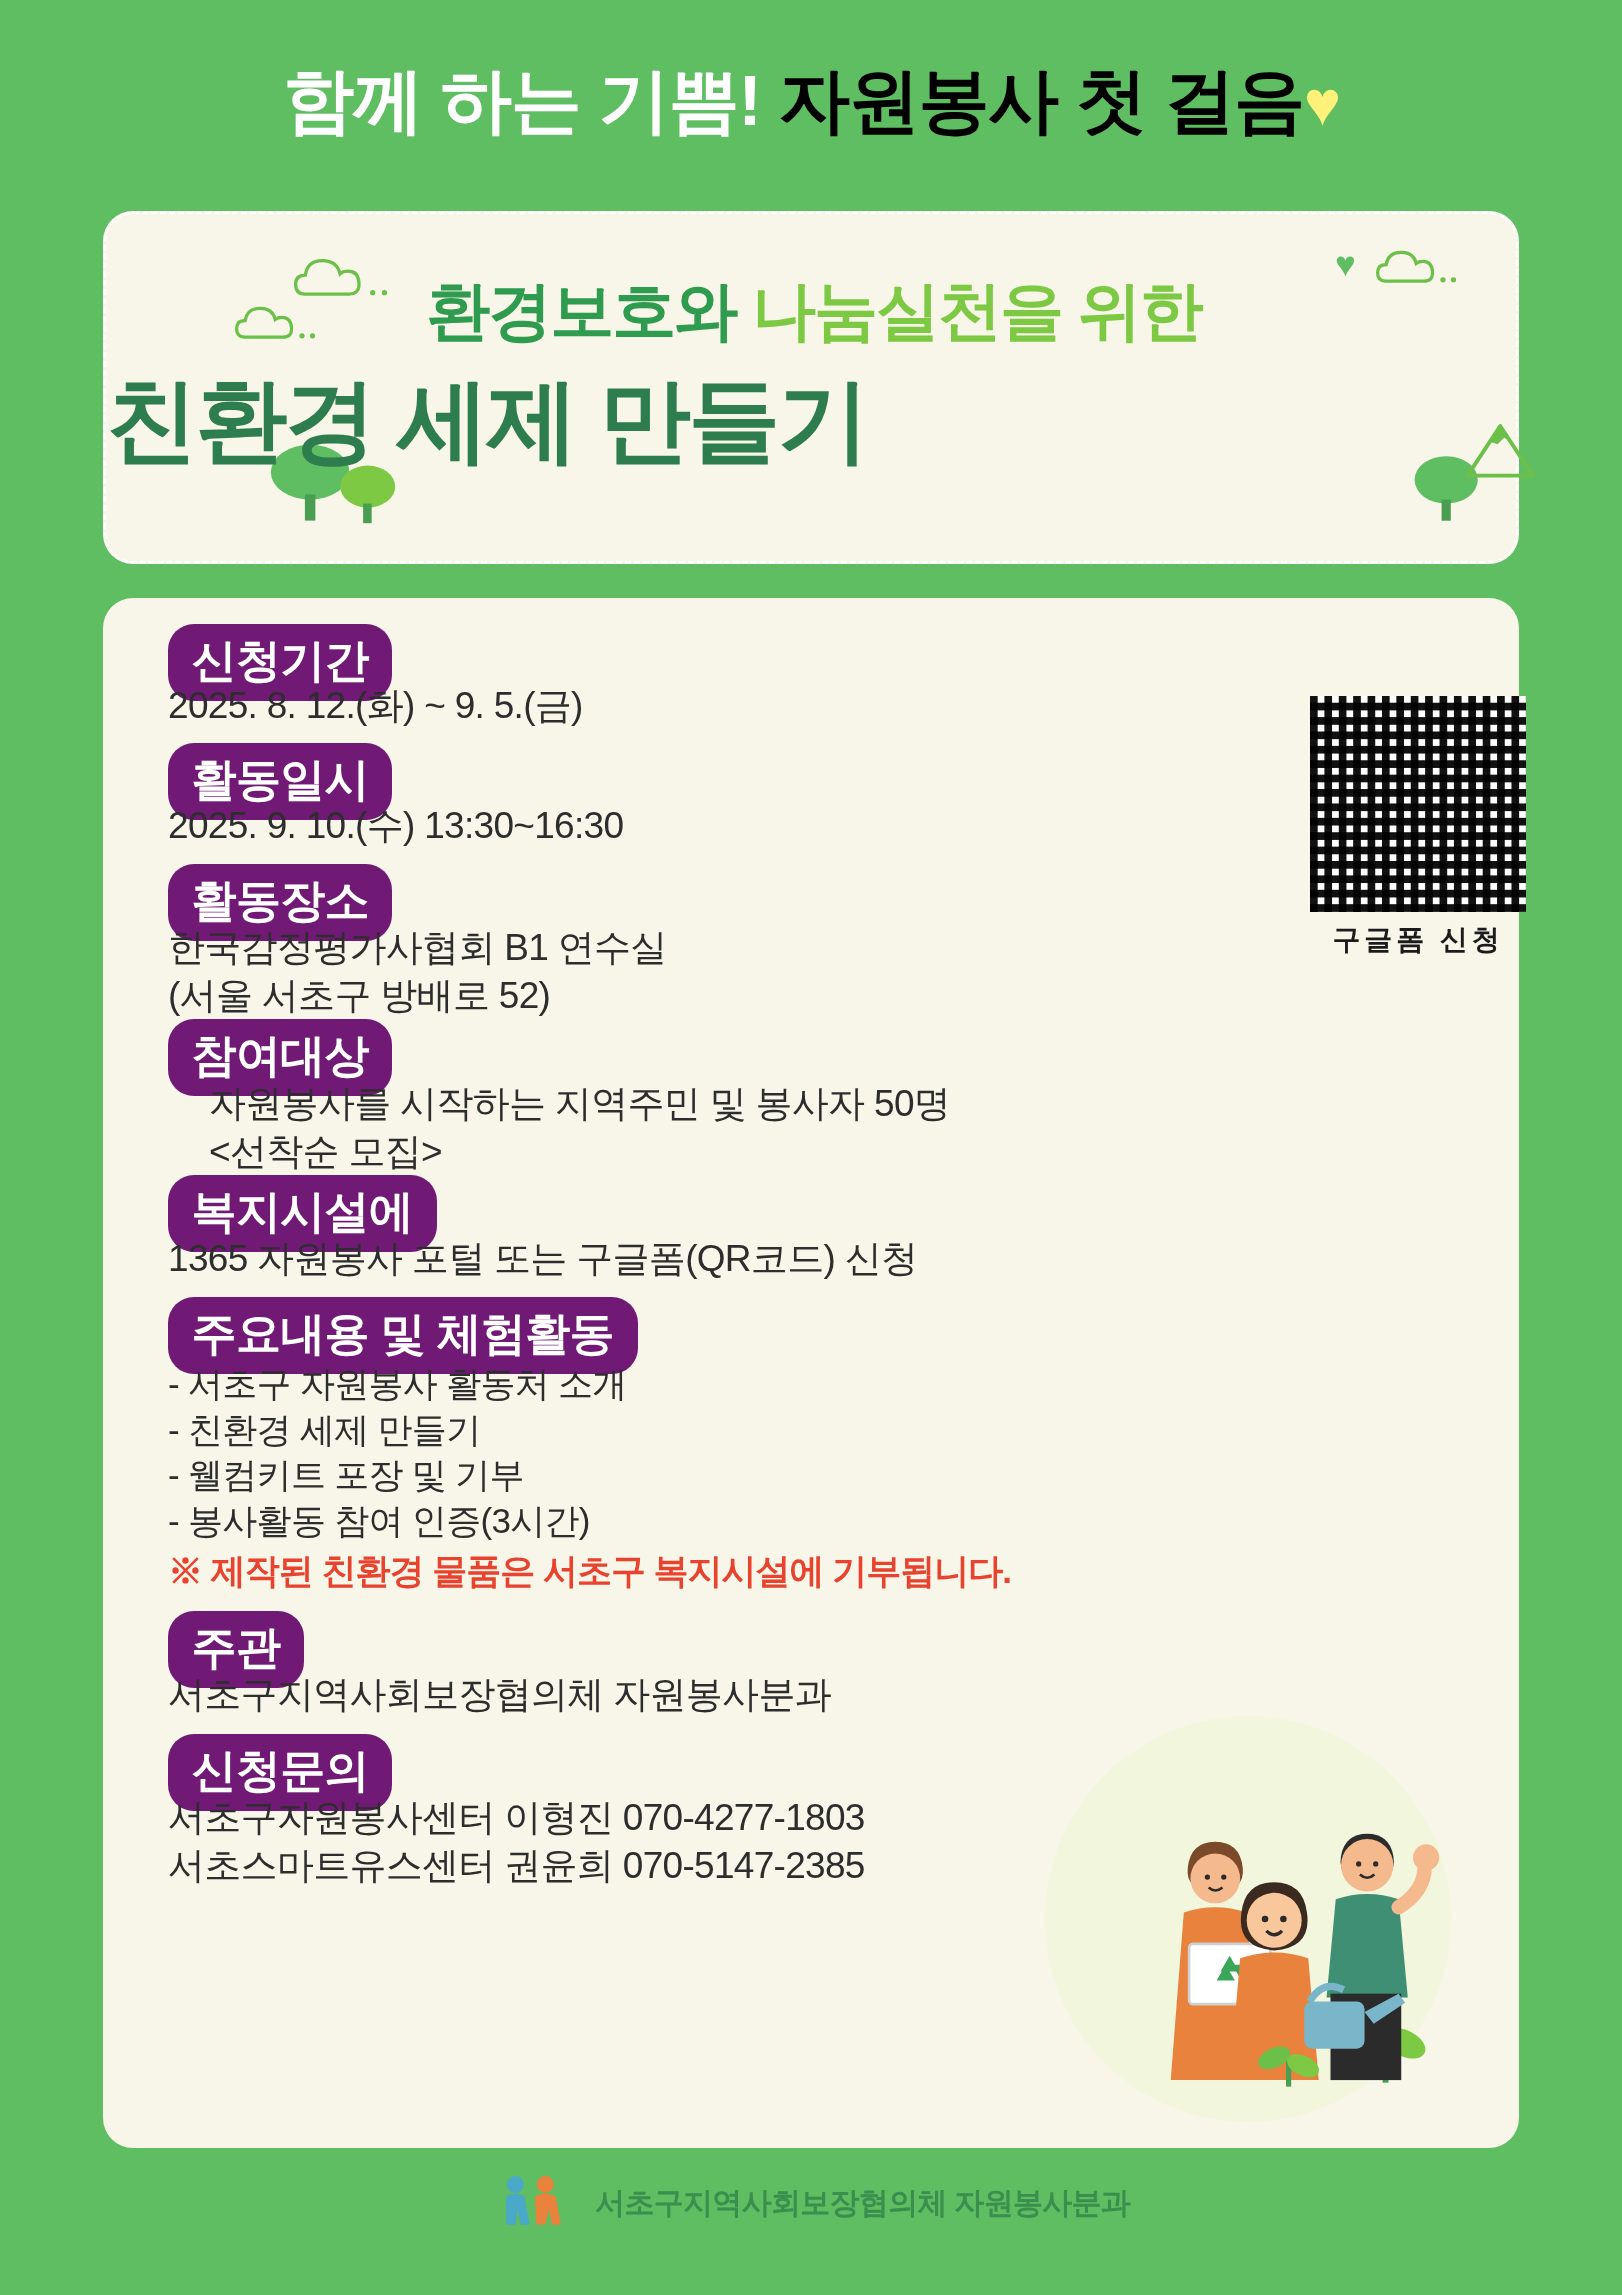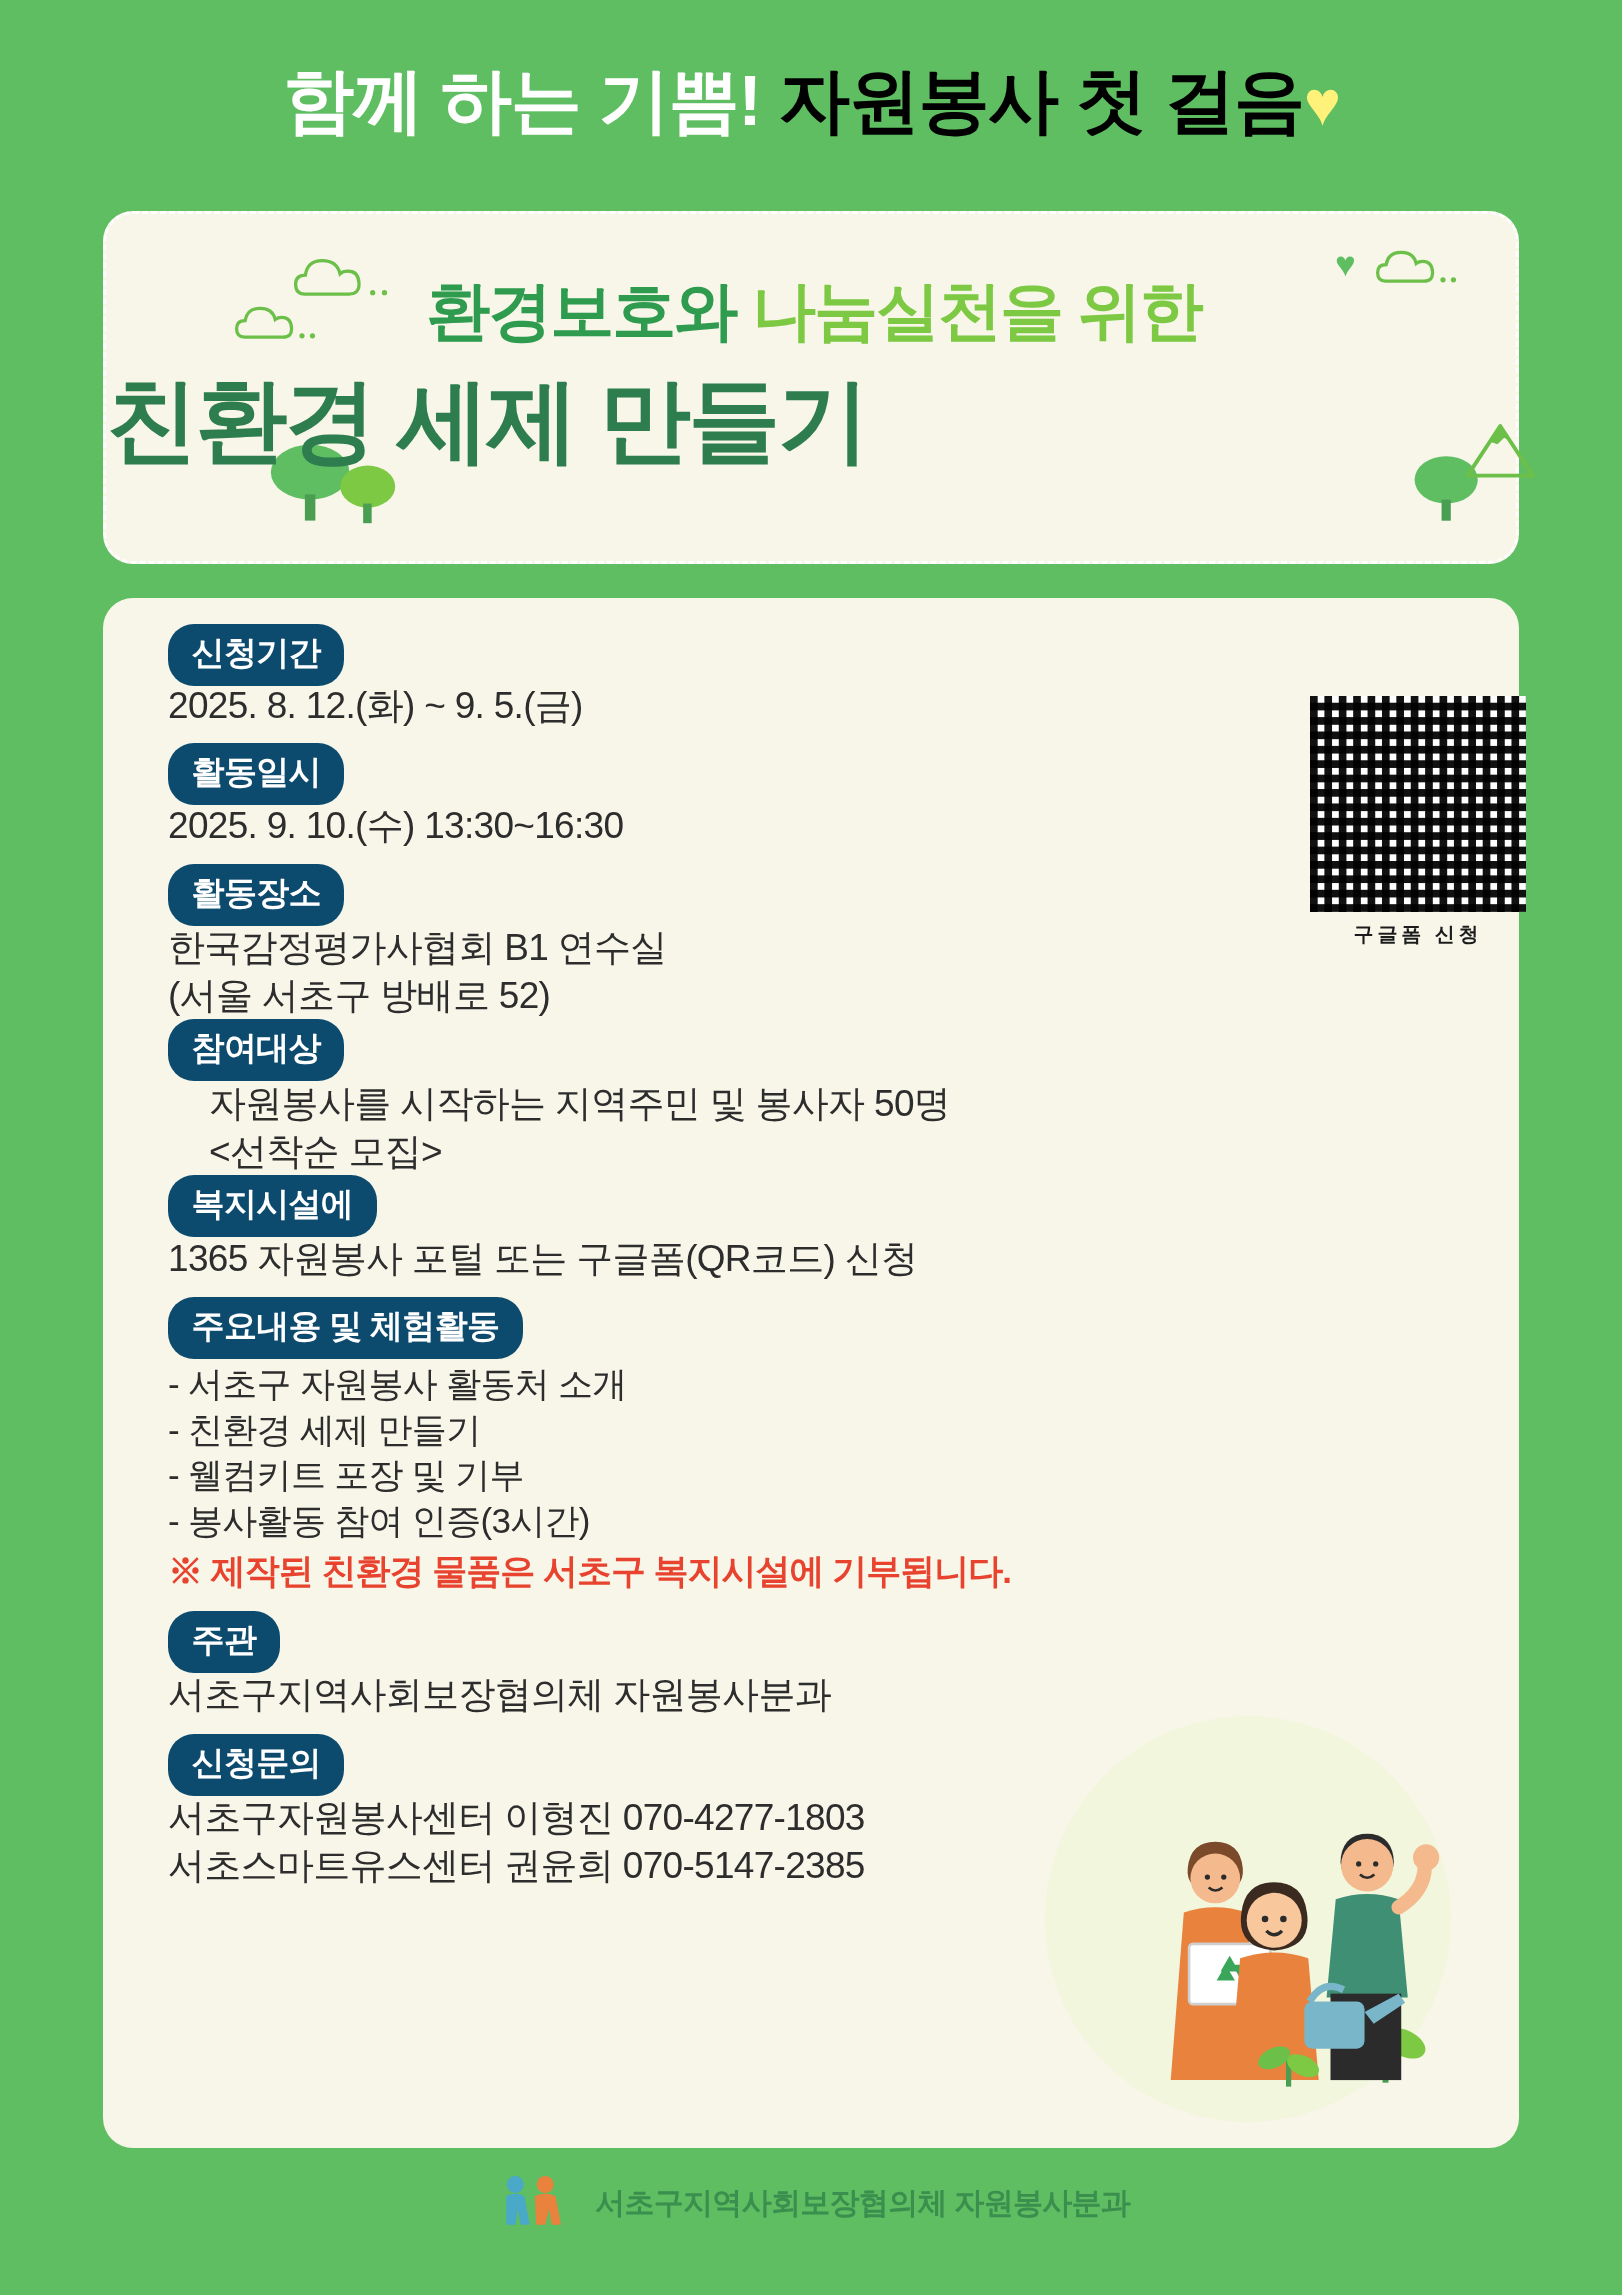--- a/index.html
+++ b/index.html
@@ -87,23 +87,23 @@
     left: 103px;
     width: 1416px;
     height: 1550px;
     background: #f7f6e9;
     border-radius: 30px;
   }
 
   
   .tag {
     display: inline-block;
-    background: #0c4a6e;
+    background: #701a75;
     color: #ffffff;
-    font-size: 33px;
+    font-size: 45px;
     font-weight: bold;
     border-radius: 26px;
     padding: 7.2px 23.6px 9.8px 23.6px;
     letter-spacing: -0.7px;
     white-space: nowrap;
   }
   .txt {
     font-size: 37px;
     color: #2d2d2d;
     letter-spacing: -0.7px;
@@ -126,21 +126,21 @@
     width: 216px; height: 216px;
     background-color: #ffffff;
     background-image:
       repeating-linear-gradient(90deg, #111 0 7.2px, transparent 7.2px 14.4px),
       repeating-linear-gradient(0deg, #111 0 7.2px, transparent 7.2px 14.4px);
     background-size: 14.4px 14.4px, 14.4px 14.4px;
     background-blend-mode: multiply;
   }
   .qr-caption {
     margin-top: 9.2px;
-    font-size: 20px;
+    font-size: 28px;
     font-weight: bold;
     color: #1b1b1b;
     letter-spacing: 3.9px;
   }
 
   
   .illus {
     position: absolute;
     top: 1118px;
     left: 942px;

